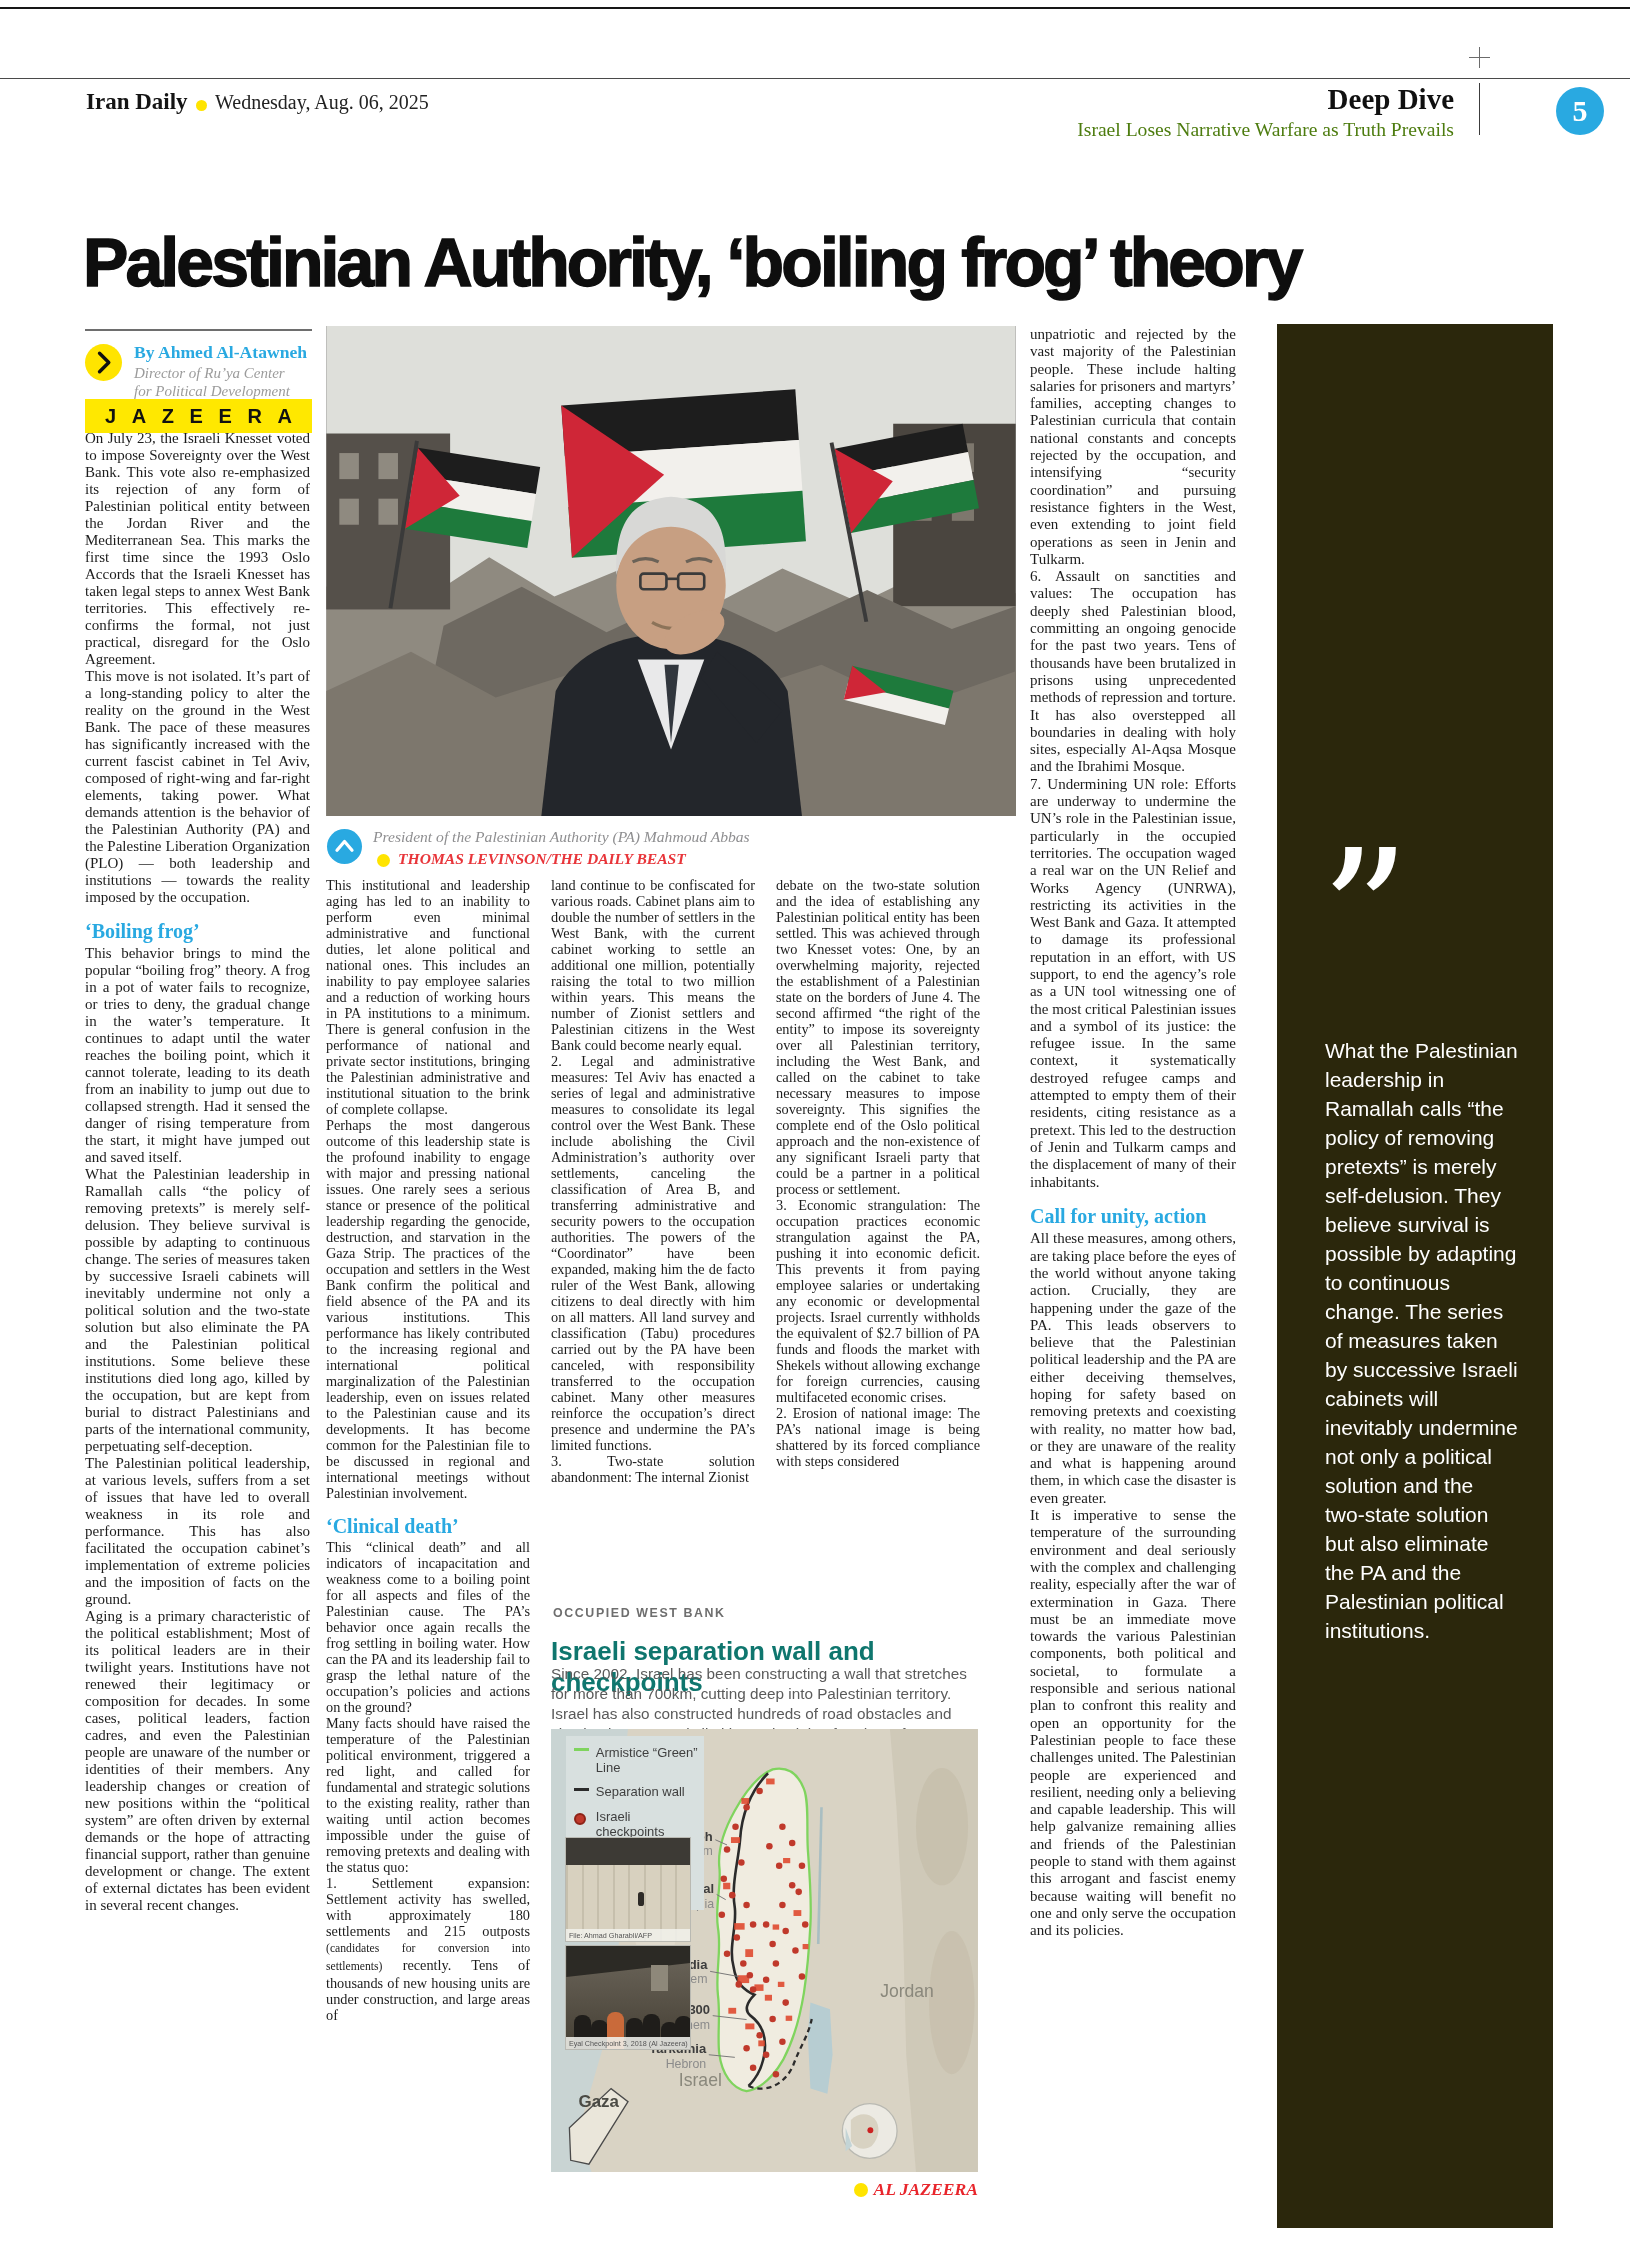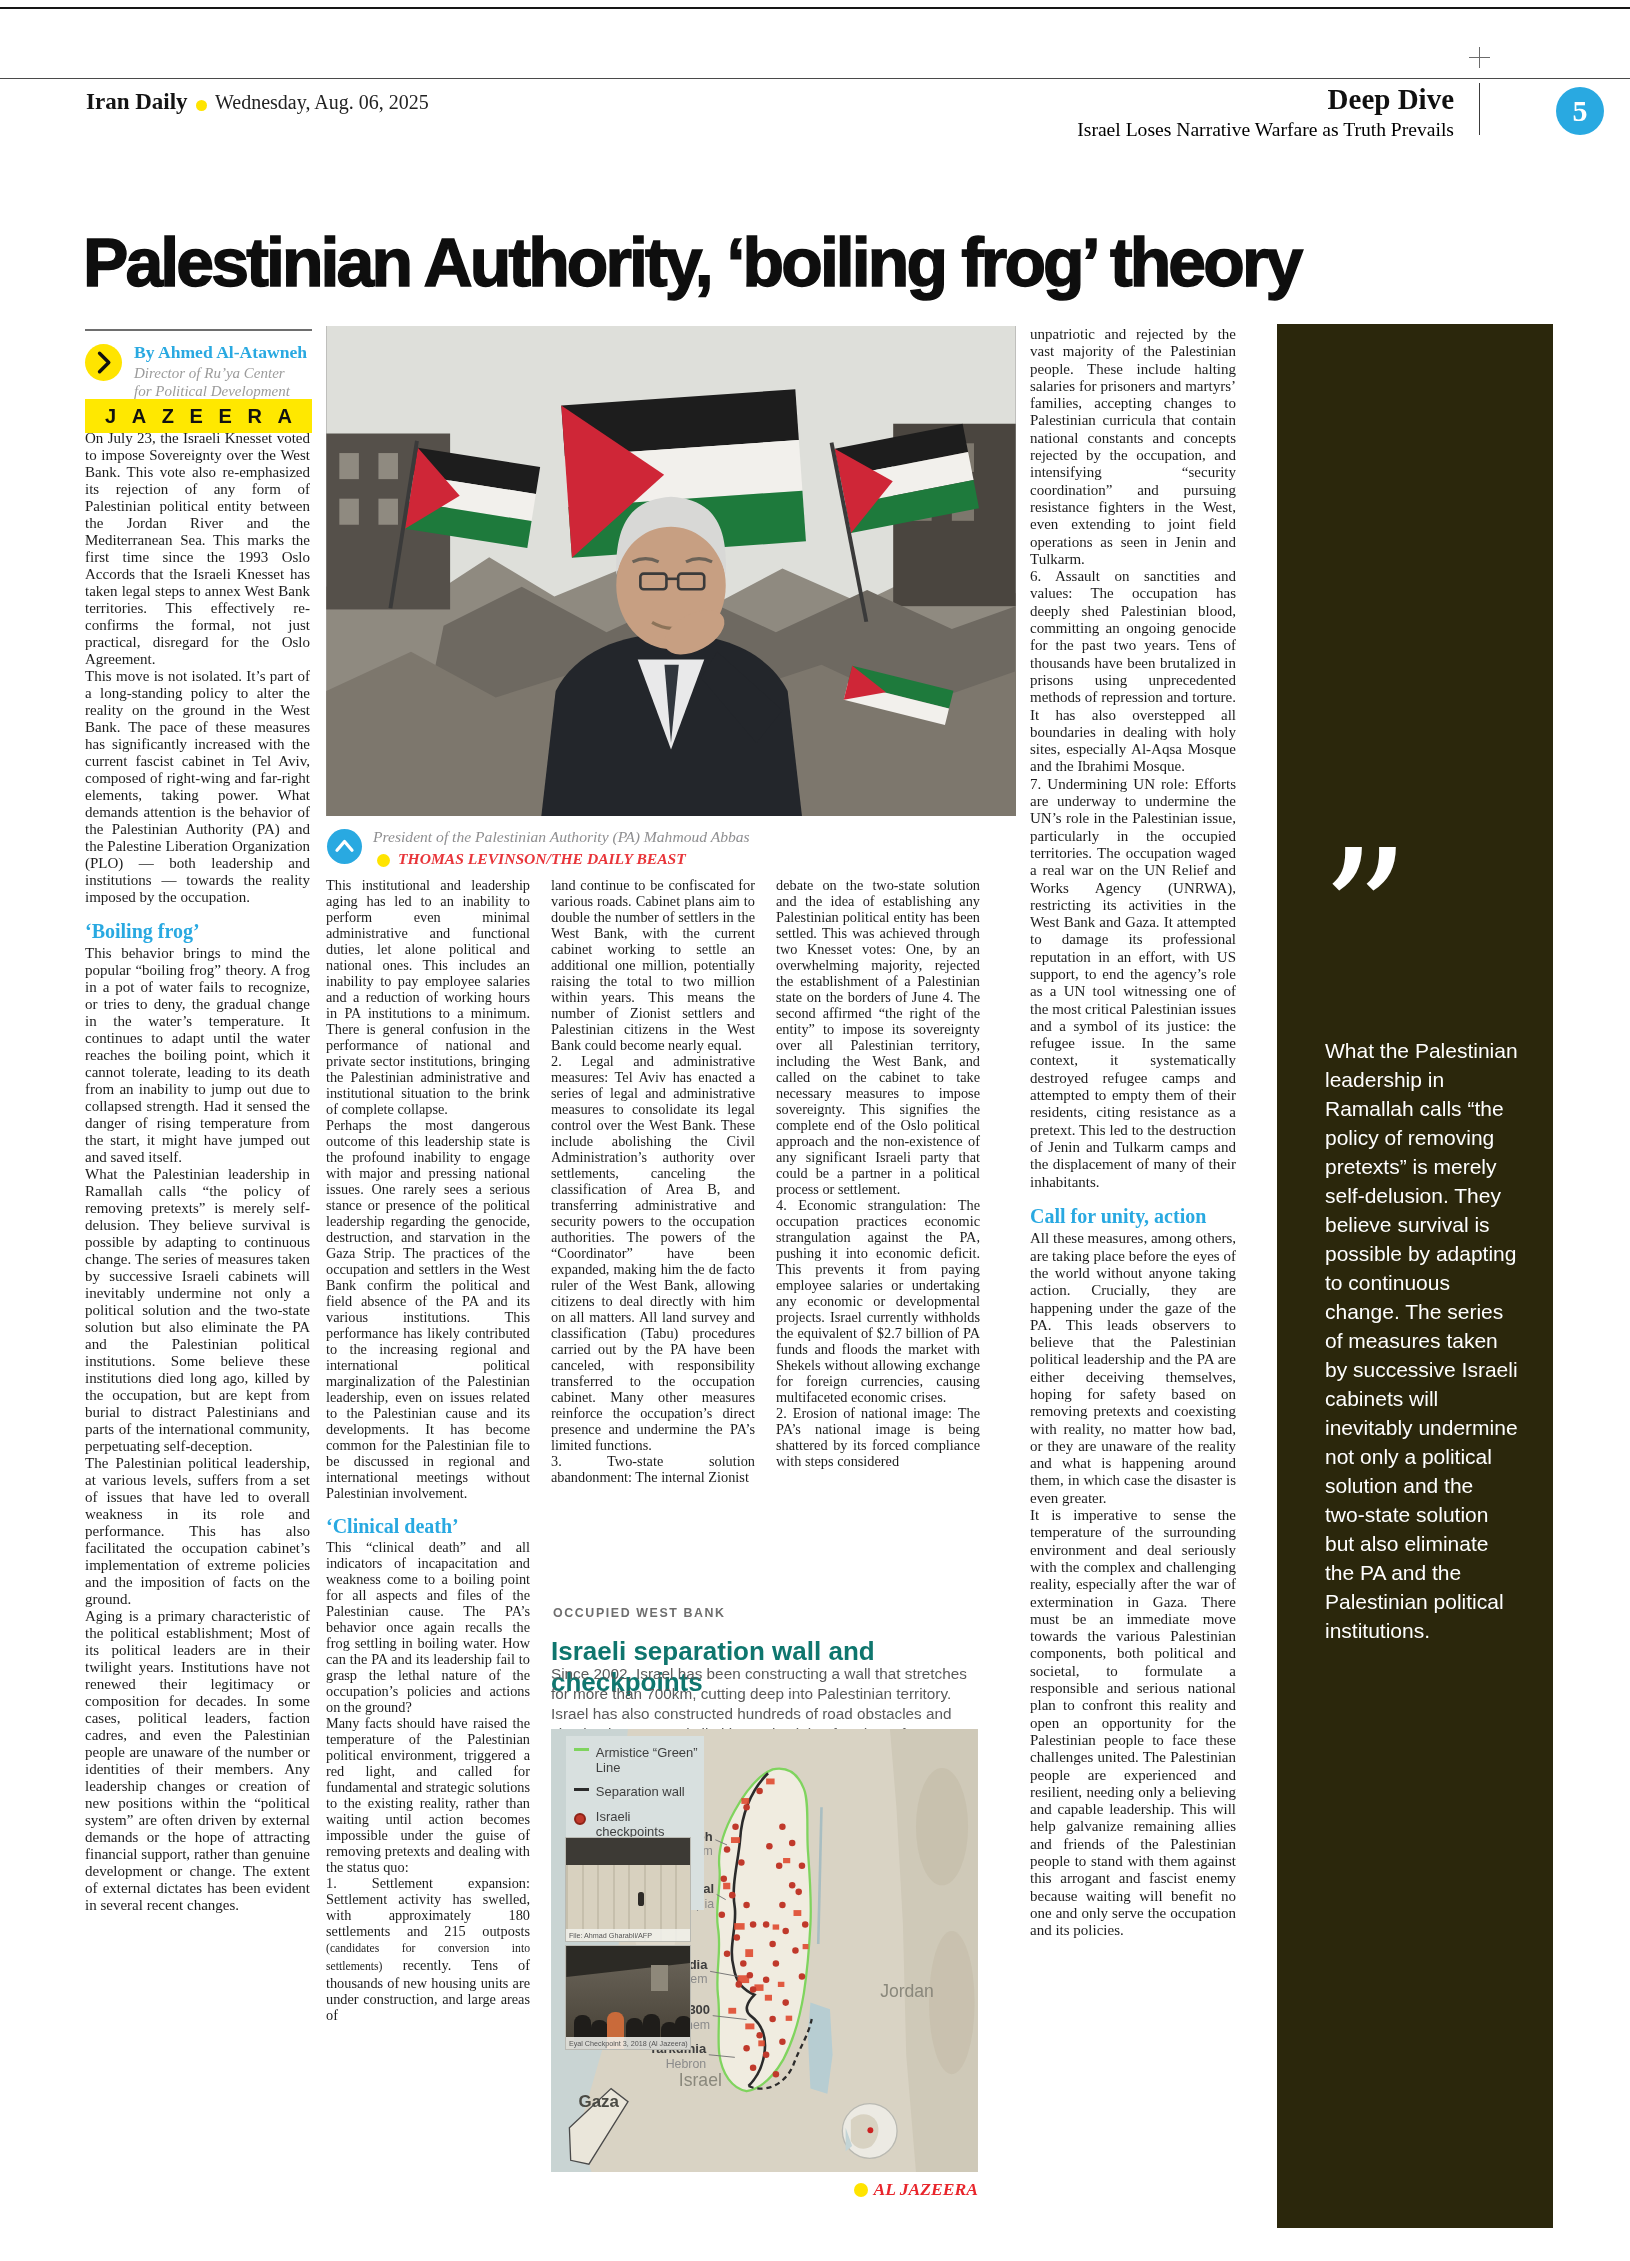--- a/index.html
+++ b/index.html
@@ -7,21 +7,21 @@
        font-family:"Liberation Serif", serif;color:#1c1c1c;overflow:hidden;}
   .abs{position:absolute;}
 
   
   .top-rule{left:0;top:6.5px;width:1630px;height:2.6px;background:#161616;}
   .header-rule{left:0;top:78px;width:1630px;height:1.3px;background:#4a4a4a;}
   .paper-name{left:86px;top:89px;font-size:23px;font-weight:bold;color:#141414;}
   .hdr-dot{width:11px;height:11px;border-radius:50%;background:#ffe400;left:196px;top:100px;}
   .hdr-date{left:215px;top:91px;font-size:20px;color:#222;}
   .deepdive{left:1108px;top:83px;width:346px;text-align:right;font-size:29px;font-weight:bold;color:#101010;}
-  .deepdive-sub{left:978px;top:119px;width:476px;text-align:right;font-size:19.6px;color:#000000;}
+  .deepdive-sub{left:978px;top:119px;width:476px;text-align:right;font-size:19.6px;color:#4d7c0f;}
   .crosshair-v{left:1479px;top:47px;width:1.3px;height:21px;background:#6b6b6b;}
   .crosshair-h{left:1469px;top:57px;width:21px;height:1.3px;background:#6b6b6b;}
   .hdr-divider{left:1479px;top:83px;width:1.3px;height:52px;background:#3c3c3c;}
   .pagenum-circle{left:1556px;top:87px;width:48px;height:48px;border-radius:50%;background:#29a9e1;
       display:flex;align-items:center;justify-content:center;}
   .pagenum-circle span{color:#fff;font-size:30px;font-weight:bold;font-family:"Liberation Serif",serif;}
 
   
   .headline{left:83px;top:177px;width:1474px;font-family:"Liberation Sans",sans-serif;
       font-weight:700;-webkit-text-stroke:1.4px #0e0e0e;font-size:68px;letter-spacing:-2.9px;
@@ -239,21 +239,21 @@
 <div class="col col3 c-std">
   <p><span>land continue to be confiscated for various roads. Cabinet plans aim to double the number of settlers in the West Bank, with the current cabinet working to settle an additional one million, potentially raising the total to two million within years. This means the number of Zionist settlers and Palestinian citizens in the West Bank could become nearly equal.</span></p>
   <p><b class="lead">2. Legal and administrative measures:</b>
     <span>Tel Aviv has enacted a series of legal and administrative measures to consolidate its legal control over the West Bank. These include abolishing the Civil Administration’s authority over settlements, canceling the classification of Area B, and transferring administrative and security powers to the occupation authorities. The powers of the “Coordinator” have been expanded, making him the de facto ruler of the West Bank, allowing citizens to deal directly with him on all matters. All land survey and classification (Tabu) procedures carried out by the PA have been canceled, with responsibility transferred to the occupation cabinet. Many other measures reinforce the occupation’s direct presence and undermine the PA’s limited functions.</span></p>
   <p><b class="lead">3. Two-state solution abandonment:</b>
     <span>The internal Zionist</span></p>
 </div>
 
 <div class="col col4 c-std">
   <p><span>debate on the two-state solution and the idea of establishing any Palestinian political entity has been settled. This was achieved through two Knesset votes: One, by an overwhelming majority, rejected the establishment of a Palestinian state on the borders of June 4. The second affirmed “the right of the entity” to impose its sovereignty over all Palestinian territory, including the West Bank, and called on the cabinet to take necessary measures to impose sovereignty. This signifies the complete end of the Oslo political approach and the non-existence of any significant Israeli party that could be a partner in a political process or settlement.</span></p>
-  <p><b class="lead">4. Economic strangulation:</b>
+  <p><b class="lead">3. Economic strangulation:</b>
     <span>The occupation practices economic strangulation against the PA, pushing it into economic deficit. This prevents it from paying employee salaries or undertaking any economic or developmental projects. Israel currently withholds the equivalent of $2.7 billion of PA funds and floods the market with Shekels without allowing exchange for foreign currencies, causing multifaceted economic crises.</span></p>
   <p><b class="lead">2. Erosion of national image:</b>
     <span>The PA’s national image is being shattered by its forced compliance with steps considered</span></p>
 </div>
 
 <div class="col col5 c-wide5">
   <p><span>unpatriotic and rejected by the vast majority of the Palestinian people. These include halting salaries for prisoners and martyrs’ families, accepting changes to Palestinian curricula that contain national constants and concepts rejected by the occupation, and intensifying “security coordination” and pursuing resistance fighters in the West, even extending to joint field operations as seen in Jenin and Tulkarm.</span></p>
   <p><b class="lead">6. Assault on sanctities and values:</b>
     <span>The occupation has deeply shed Palestinian blood, committing an ongoing genocide for the past two years. Tens of thousands have been brutalized in prisons using unprecedented methods of repression and torture. It has also overstepped all boundaries in dealing with holy sites, especially Al-Aqsa Mosque and the Ibrahimi Mosque.</span></p>
   <p><b class="lead">7. Undermining UN role:</b>

